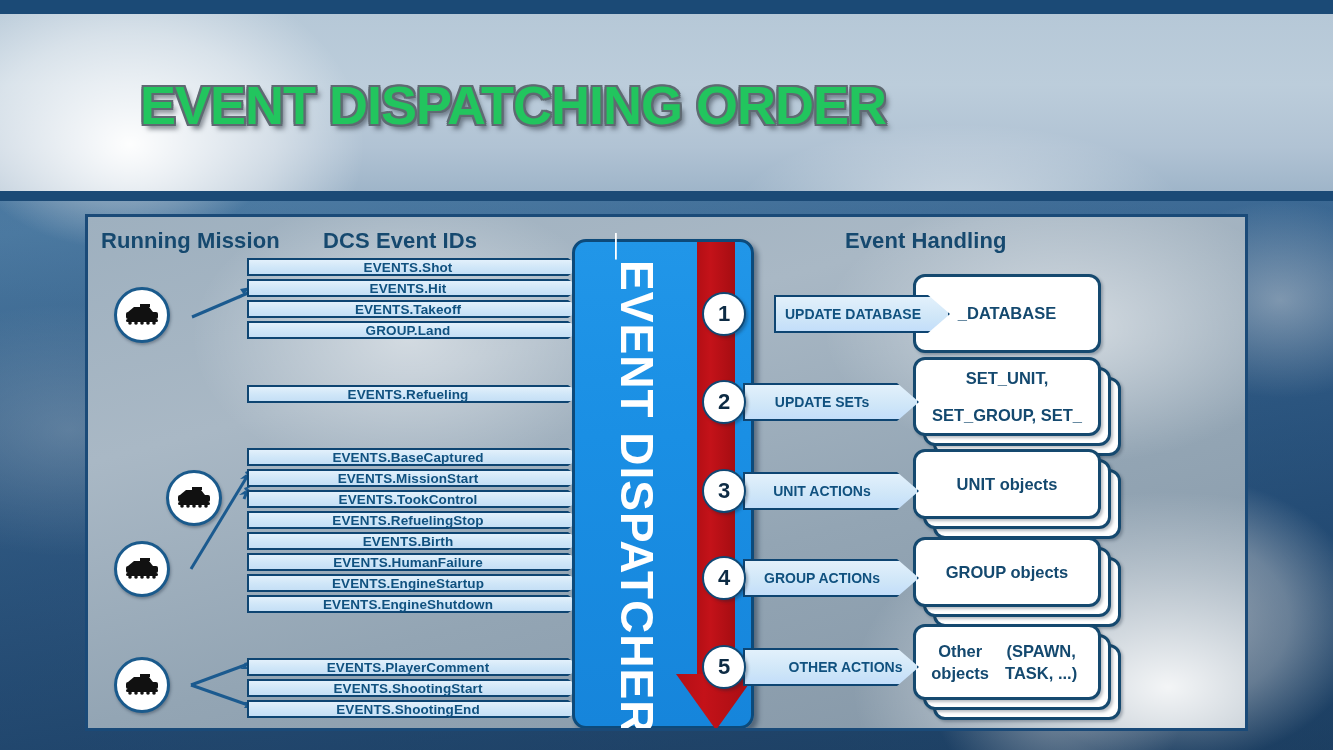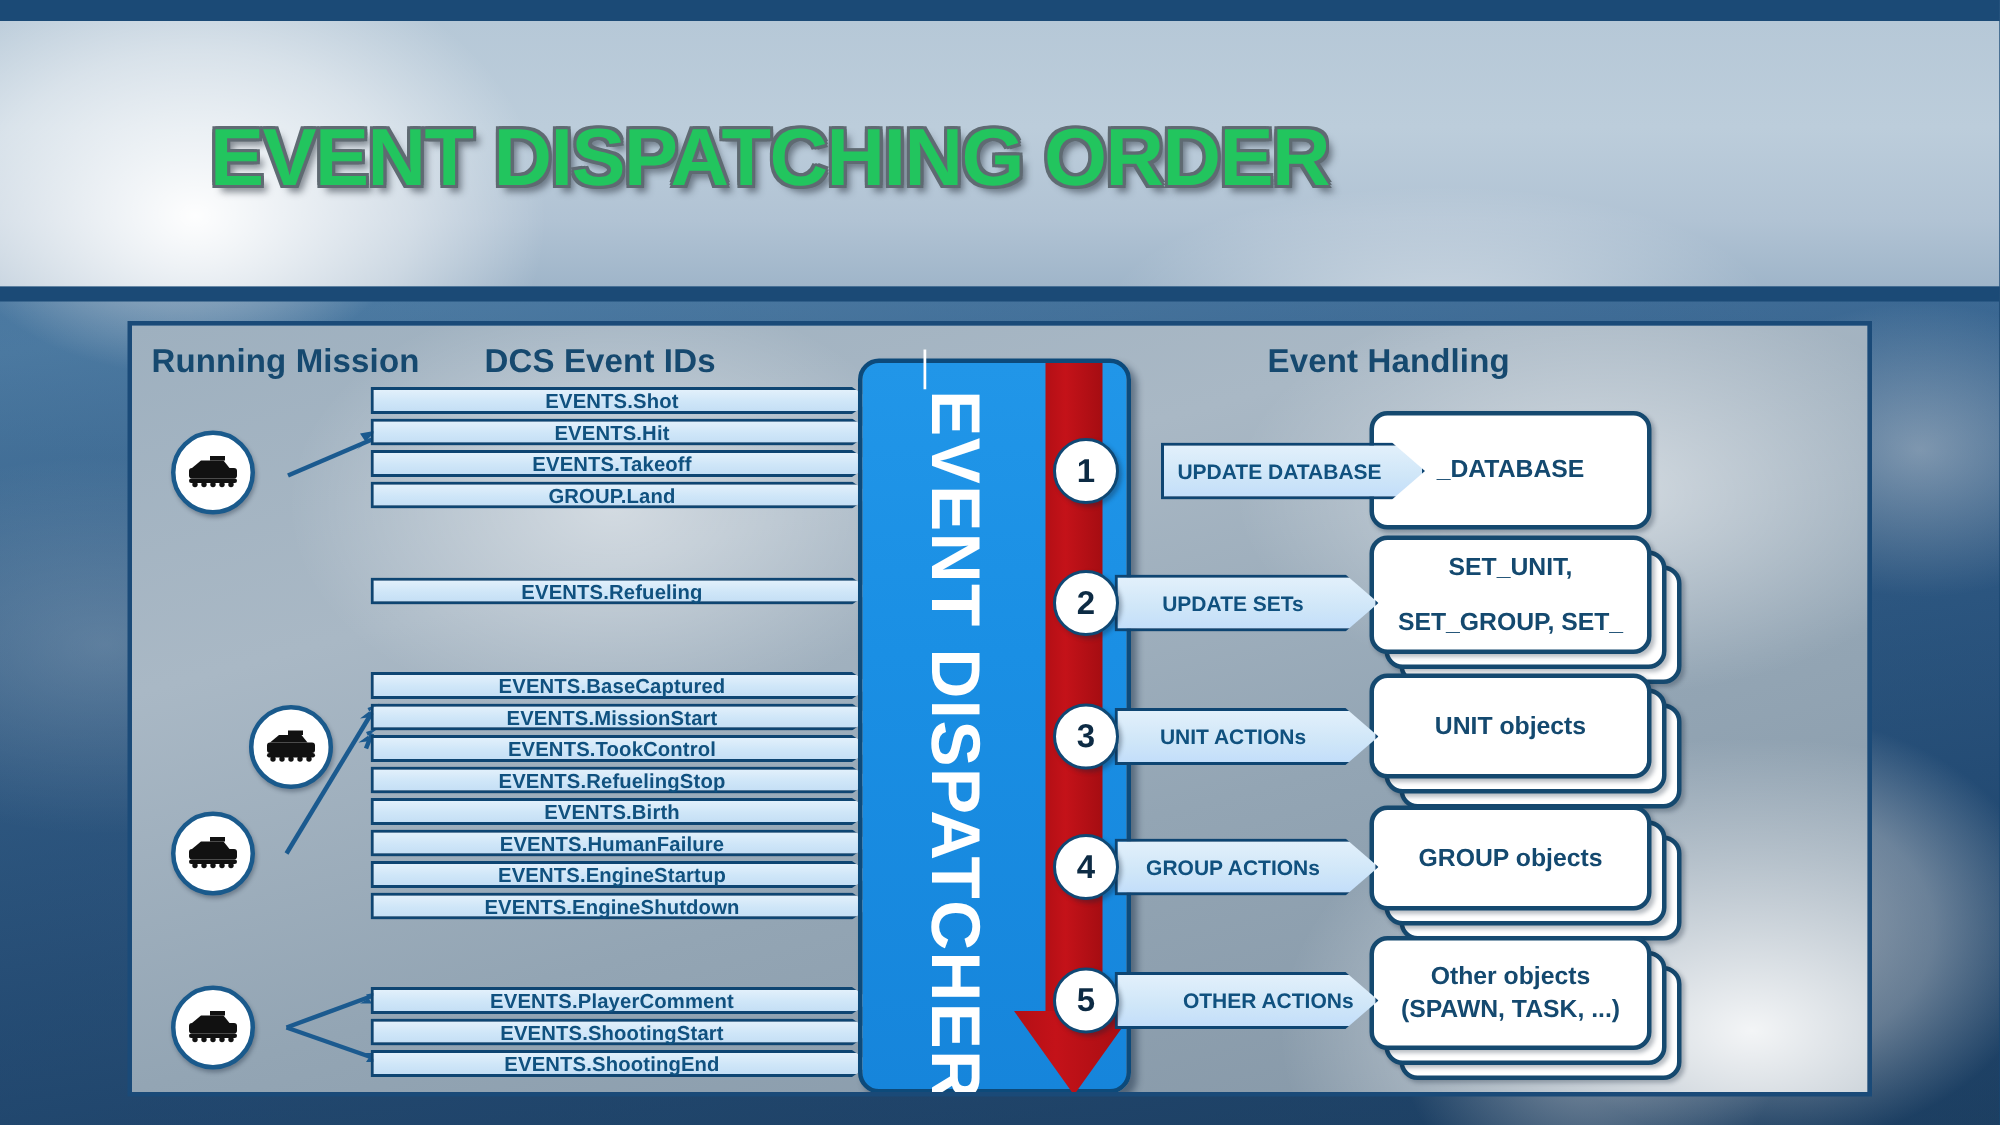--- a/index.html
+++ b/index.html
@@ -289,19 +289,19 @@
     <div class="card" style="left:20px; top:20px; width:188px; height:70px;"></div>
     <div class="card" style="left:10px; top:10px; width:188px; height:70px;"></div>
     <div class="card card-front" style="left:0; top:0; width:188px; height:70px;">GROUP  objects</div>
   </div>
 
   <div class="step-circle" style="left:614px; top:428px;">5</div>
   <div class="action-band" style="left:655px; top:431px;padding-left:47px;">OTHER ACTIONs</div>
   <div class="card-stack" style="left:825px; top:407px;">
     <div class="card" style="left:20px; top:20px; width:188px; height:76px;"></div>
     <div class="card" style="left:10px; top:10px; width:188px; height:76px;"></div>
-    <div class="card card-front" style="left:0; top:0; width:188px; height:76px; flex-direction:column;">
+    <div class="card card-front" style="left:0; top:0; width:188px; height:76px; flex-direction:row;">
       <span>Other objects</span>
       <span>(SPAWN,  TASK, ...)</span>
     </div>
   </div>
 
 </div>
 
 </body></html>

